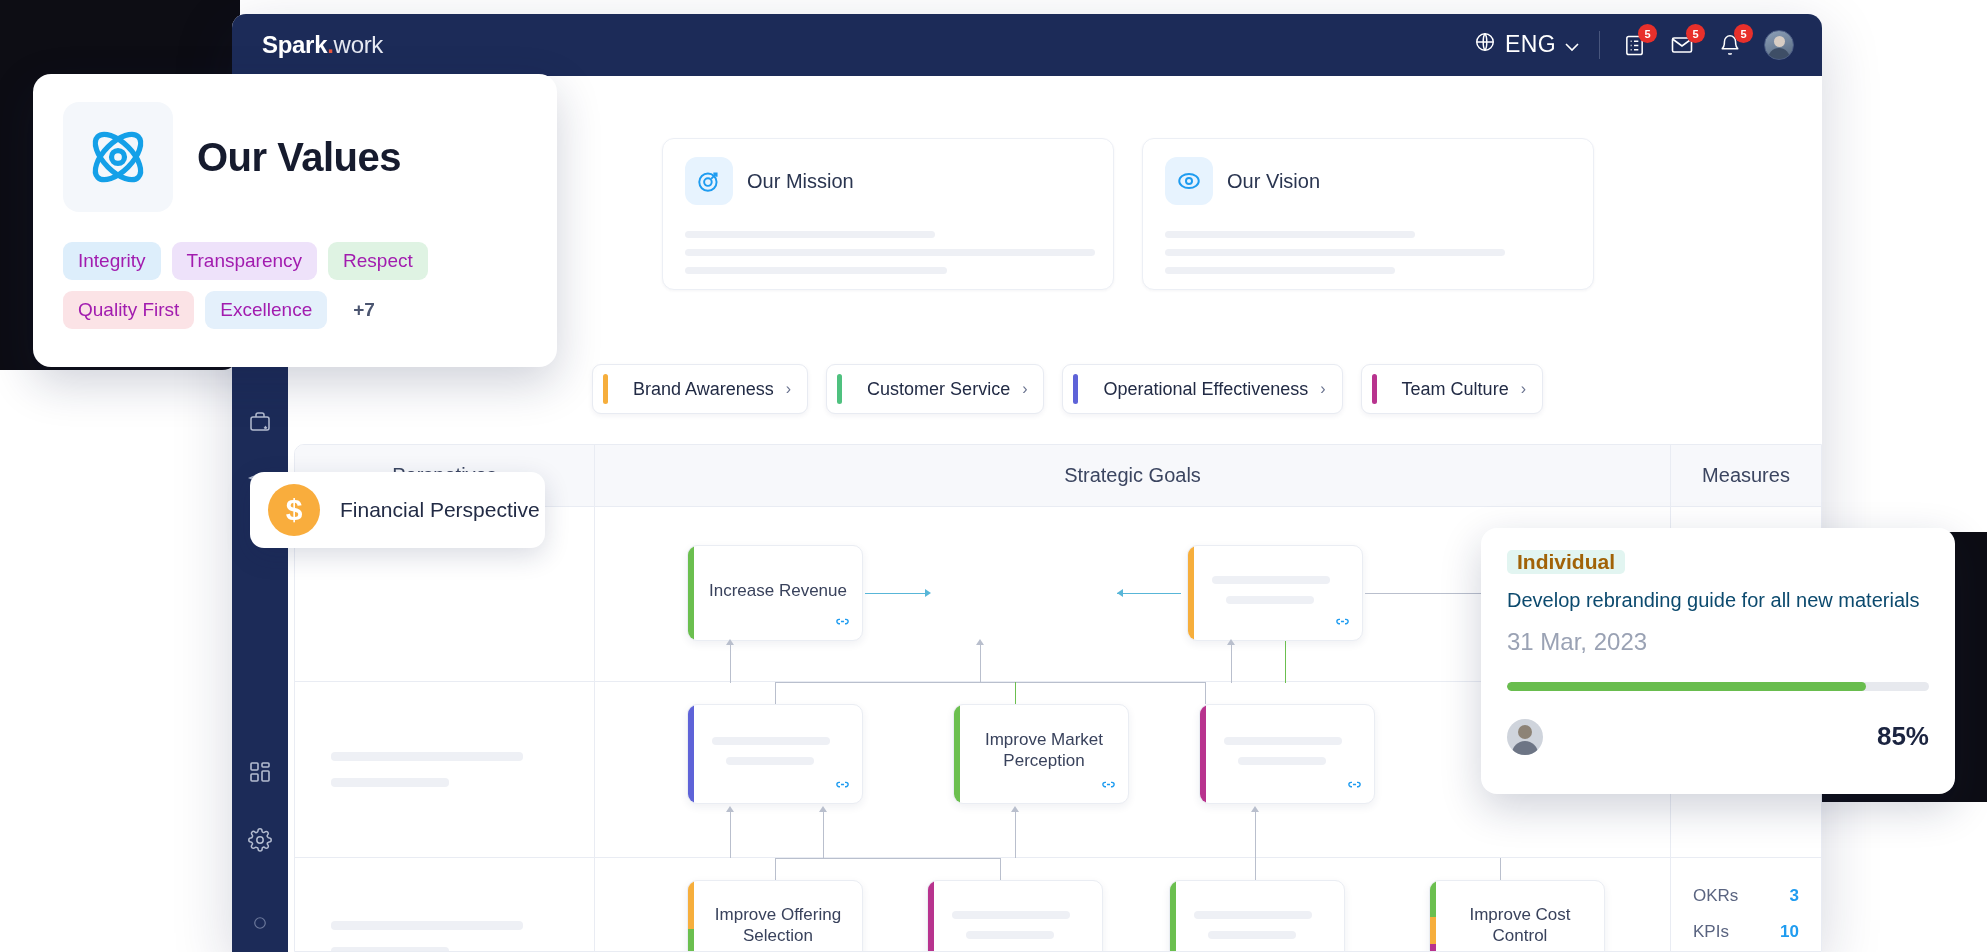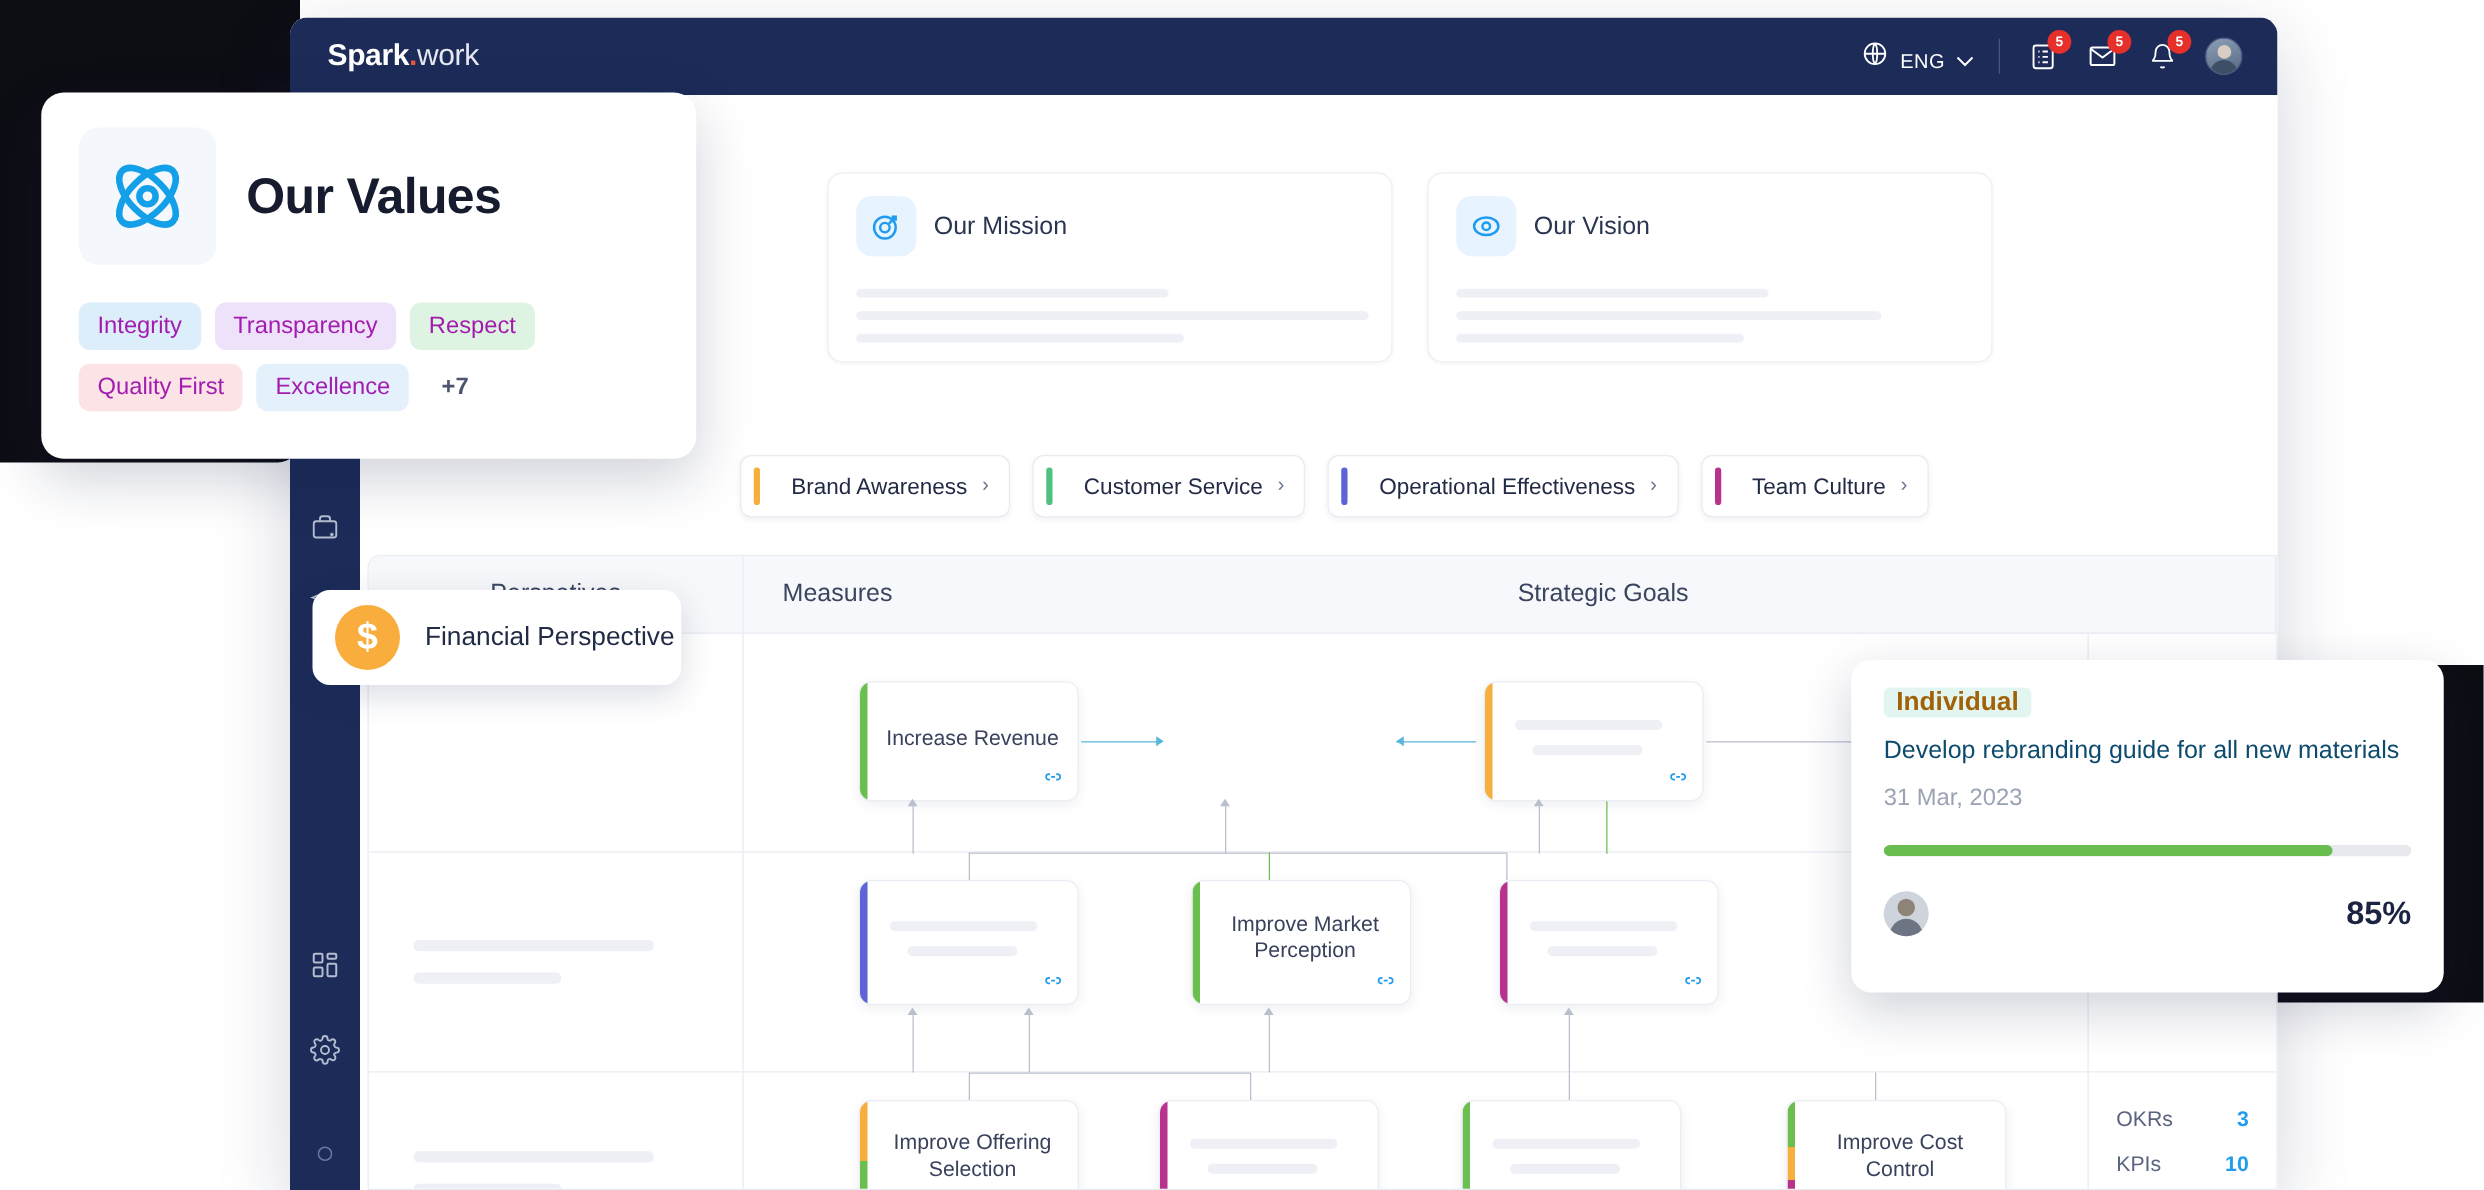--- a/index.html
+++ b/index.html
@@ -27,21 +27,21 @@
   
   #topbar {
     height:62px; background:#1c2b58; display:flex; align-items:center;
     padding:0 28px 0 30px; color:#fff; position:relative;
   }
   .logo { font-size:24px; letter-spacing:-.3px; }
   .logo .b { font-weight:700; }
   .logo .dot { color:#e8573f; font-weight:700; }
   .logo .l { font-weight:300; color:#e6e9f2; }
   .top-right { margin-left:auto; display:flex; align-items:center; gap:20px; }
-  .lang { display:flex; align-items:flex-end; gap:9px; font-size:16px; letter-spacing:.4px; }
+  .lang { display:flex; align-items:flex-start; gap:9px; font-size:23px; letter-spacing:.4px; }
   .divider-v { width:1px; height:28px; background:#48567d; }
   .icon-btn { position:relative; width:28px; height:28px; display:flex; align-items:center; justify-content:center; }
   .badge {
     position:absolute; top:-7px; right:-9px; min-width:19px; height:19px;
     background:#e8302b; color:#fff; border-radius:50%;
     font-size:11px; font-weight:700; display:flex; align-items:center; justify-content:center;
     padding:0 4px;
   }
   .avatar {
     width:30px; height:30px; border-radius:50%; overflow:hidden;
@@ -152,21 +152,21 @@
   .vtag { height:38px; display:flex; align-items:center; padding:0 15px; border-radius:9px; font-size:19px; color:#a21caf; }
 
   
   #task {
     position:absolute; left:1481px; top:528px; width:474px; height:266px;
     background:#fff; border-radius:16px; box-shadow:0 14px 42px rgba(20,30,70,.20);
     padding:22px 26px; z-index:70;
   }
   .t-badge { display:inline-block; background:#e2f5f1; color:#a16207; font-size:21px; font-weight:700; padding:0 10px; border-radius:5px; }
   .t-title { font-size:20px; color:#0c4a6e; line-height:1.28; margin-top:14px; font-weight:400; }
-  .t-date { font-size:19px; color:#9aa2b4; margin-top:14px; }
+  .t-date { font-size:24px; color:#9aa2b4; margin-top:14px; }
   .t-track { height:9px; background:#e7e9ee; border-radius:5px; margin-top:26px; overflow:hidden; }
   .t-fill { height:100%; background:#69bd4e; border-radius:5px; }
   .t-bottom { display:flex; align-items:center; justify-content:space-between; margin-top:28px; }
   .t-av { width:36px; height:36px; border-radius:50%; background:#cfd4dc; position:relative; overflow:hidden; }
   .t-av::before { content:""; position:absolute; left:50%; top:6px; width:14px;height:14px; margin-left:-7px; border-radius:50%; background:#8d8376; }
   .t-av::after  { content:""; position:absolute; left:50%; bottom:-3px; width:26px;height:17px; margin-left:-13px; border-radius:13px 13px 0 0; background:#6d7585; }
   .t-pct { font-size:26px; font-weight:700; color:#1b2440; }
 </style>
 </head>
 <body>
@@ -325,22 +325,22 @@
           <span class="bar" style="background:#b8338e"></span>
           <span>Team Culture</span>
           <span class="chev">›</span>
         </div>
       </div>
 
       <div id="table">
 
         <div class="thead">
           <div class="th th-persp">Perspetives</div>
+          <div class="th th-goals">Strategic Goals</div>
           <div class="th th-meas">Measures</div>
-          <div class="th th-goals">Strategic Goals</div>
         </div>
 
         <div class="trow" style="height:175px">
           <div class="td-persp"></div>
           <div class="td-goals">
 
             <div class="gcard" style="left:92px; top:38px">
               <span class="cbar" style="background:#6bbf4f"></span>
               <span class="ctext">Increase Revenue</span>
               <span class="link-ico">

